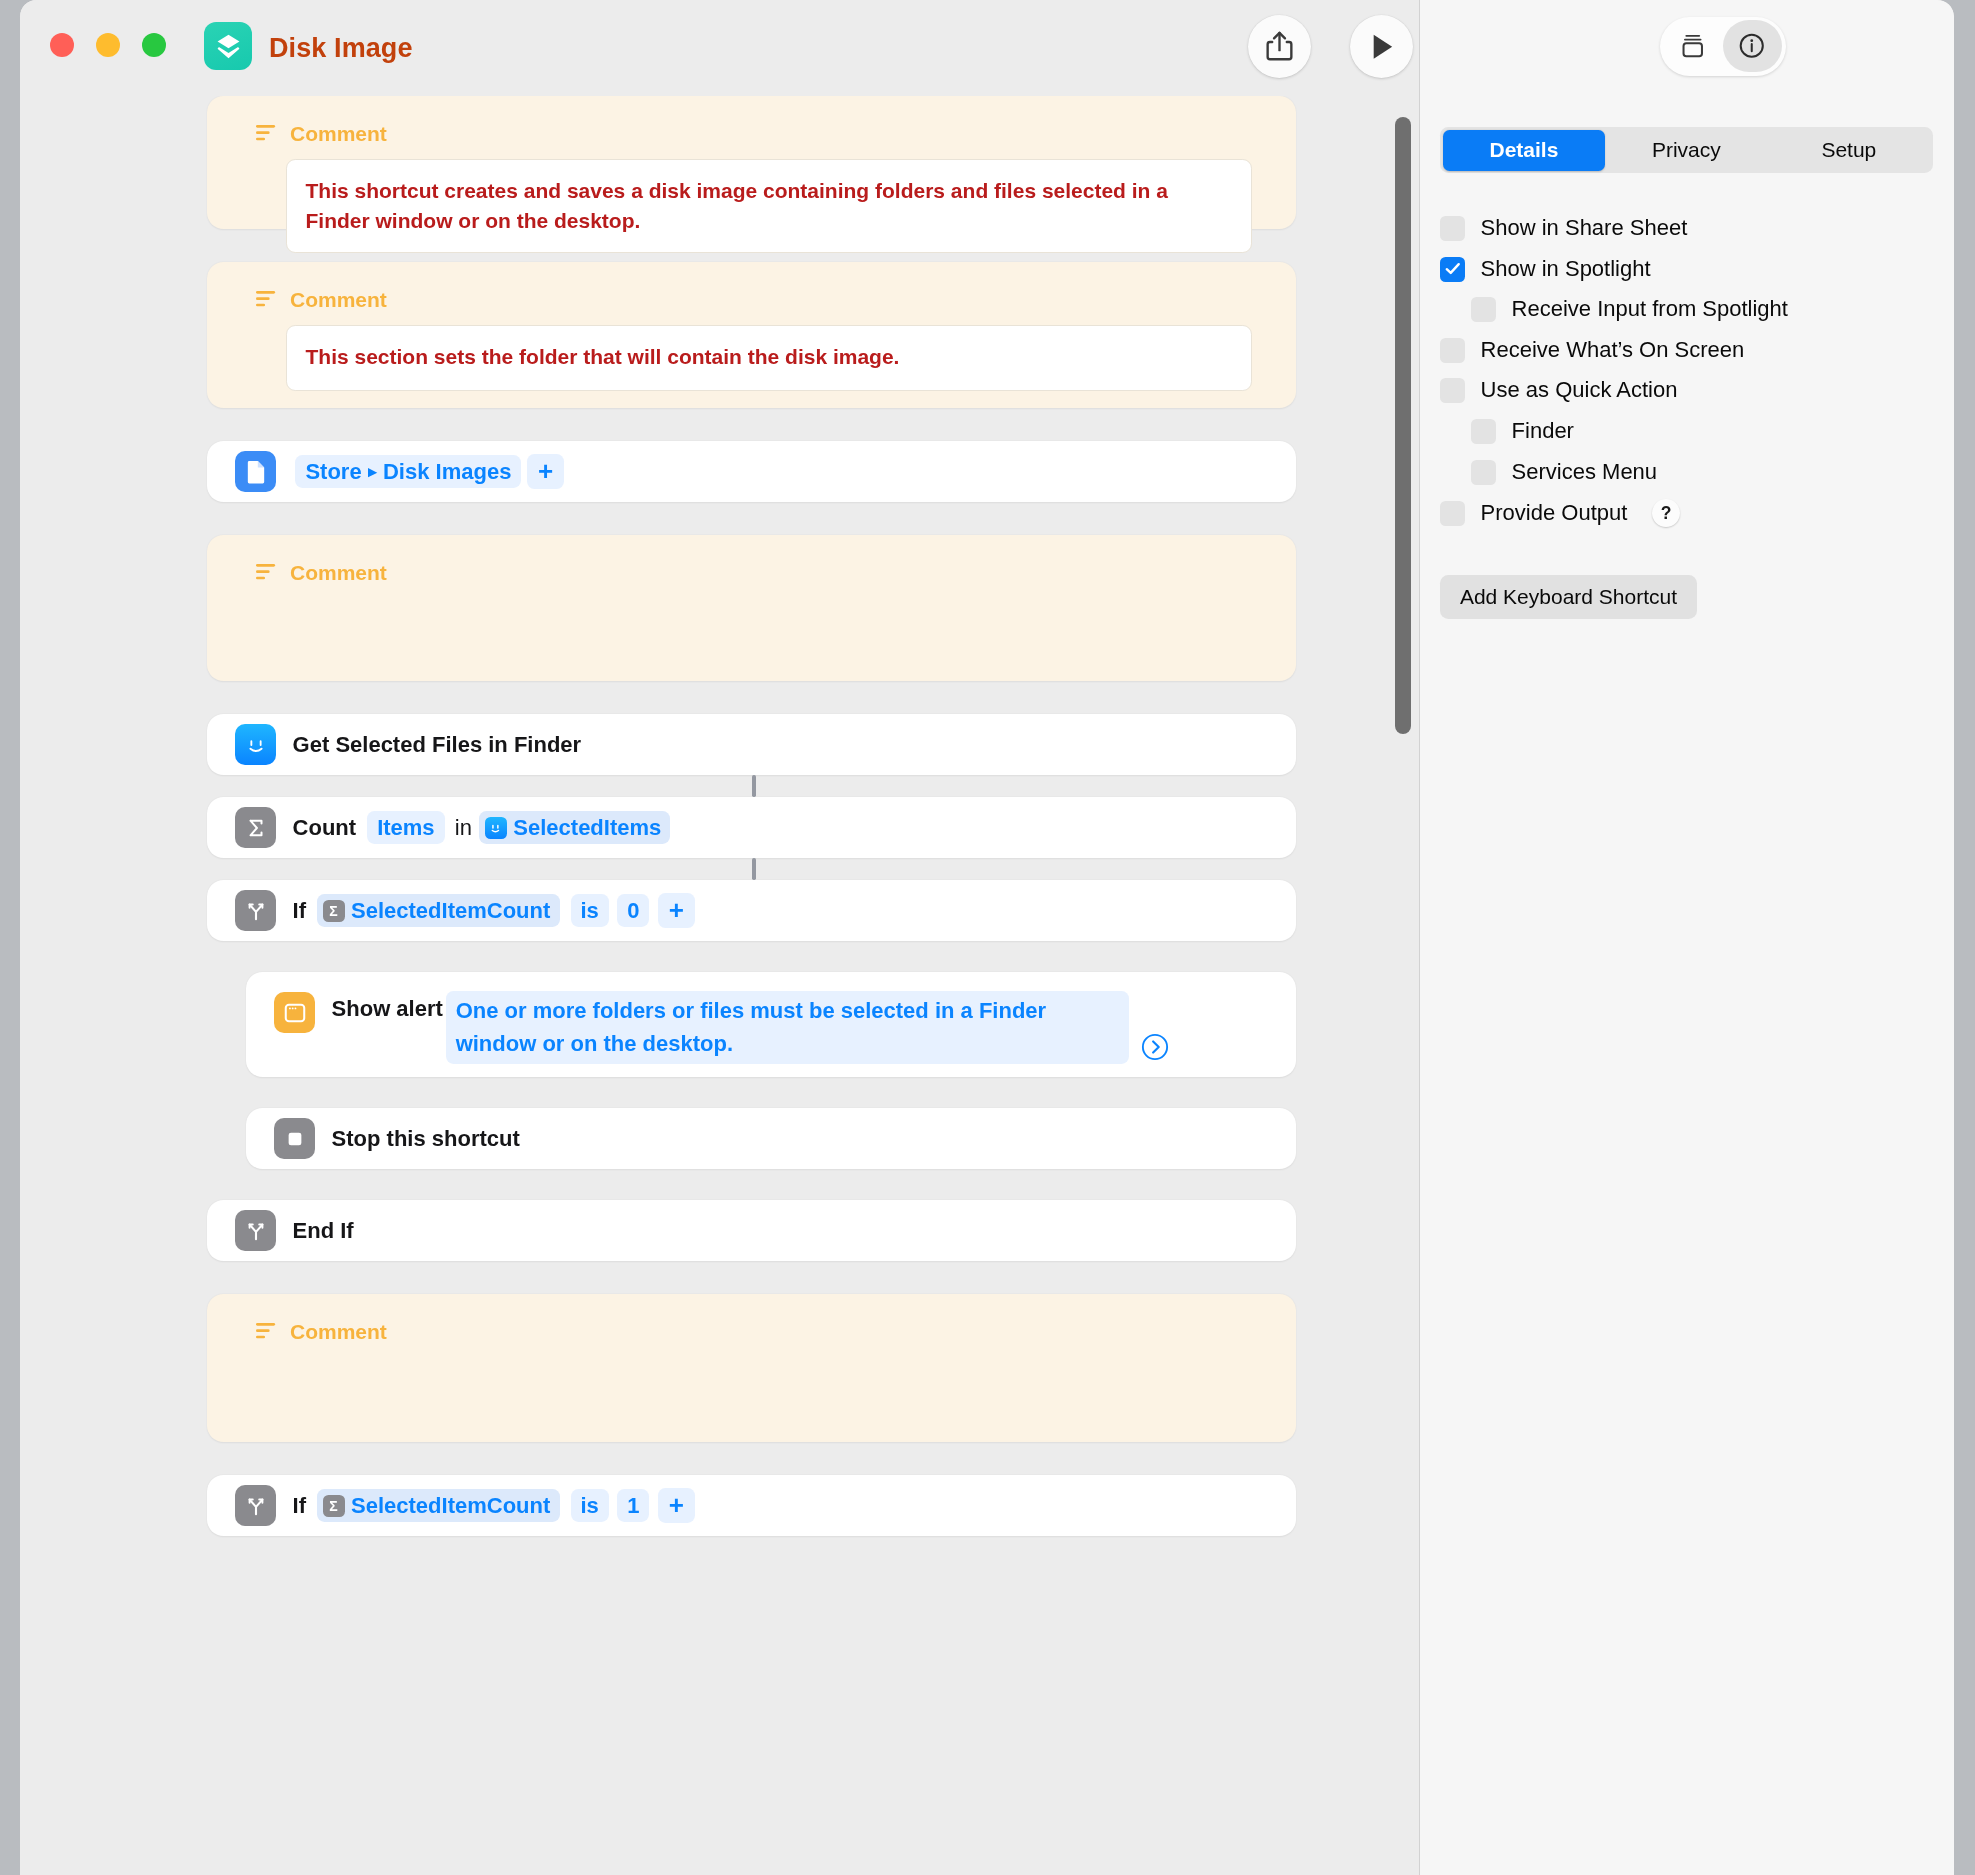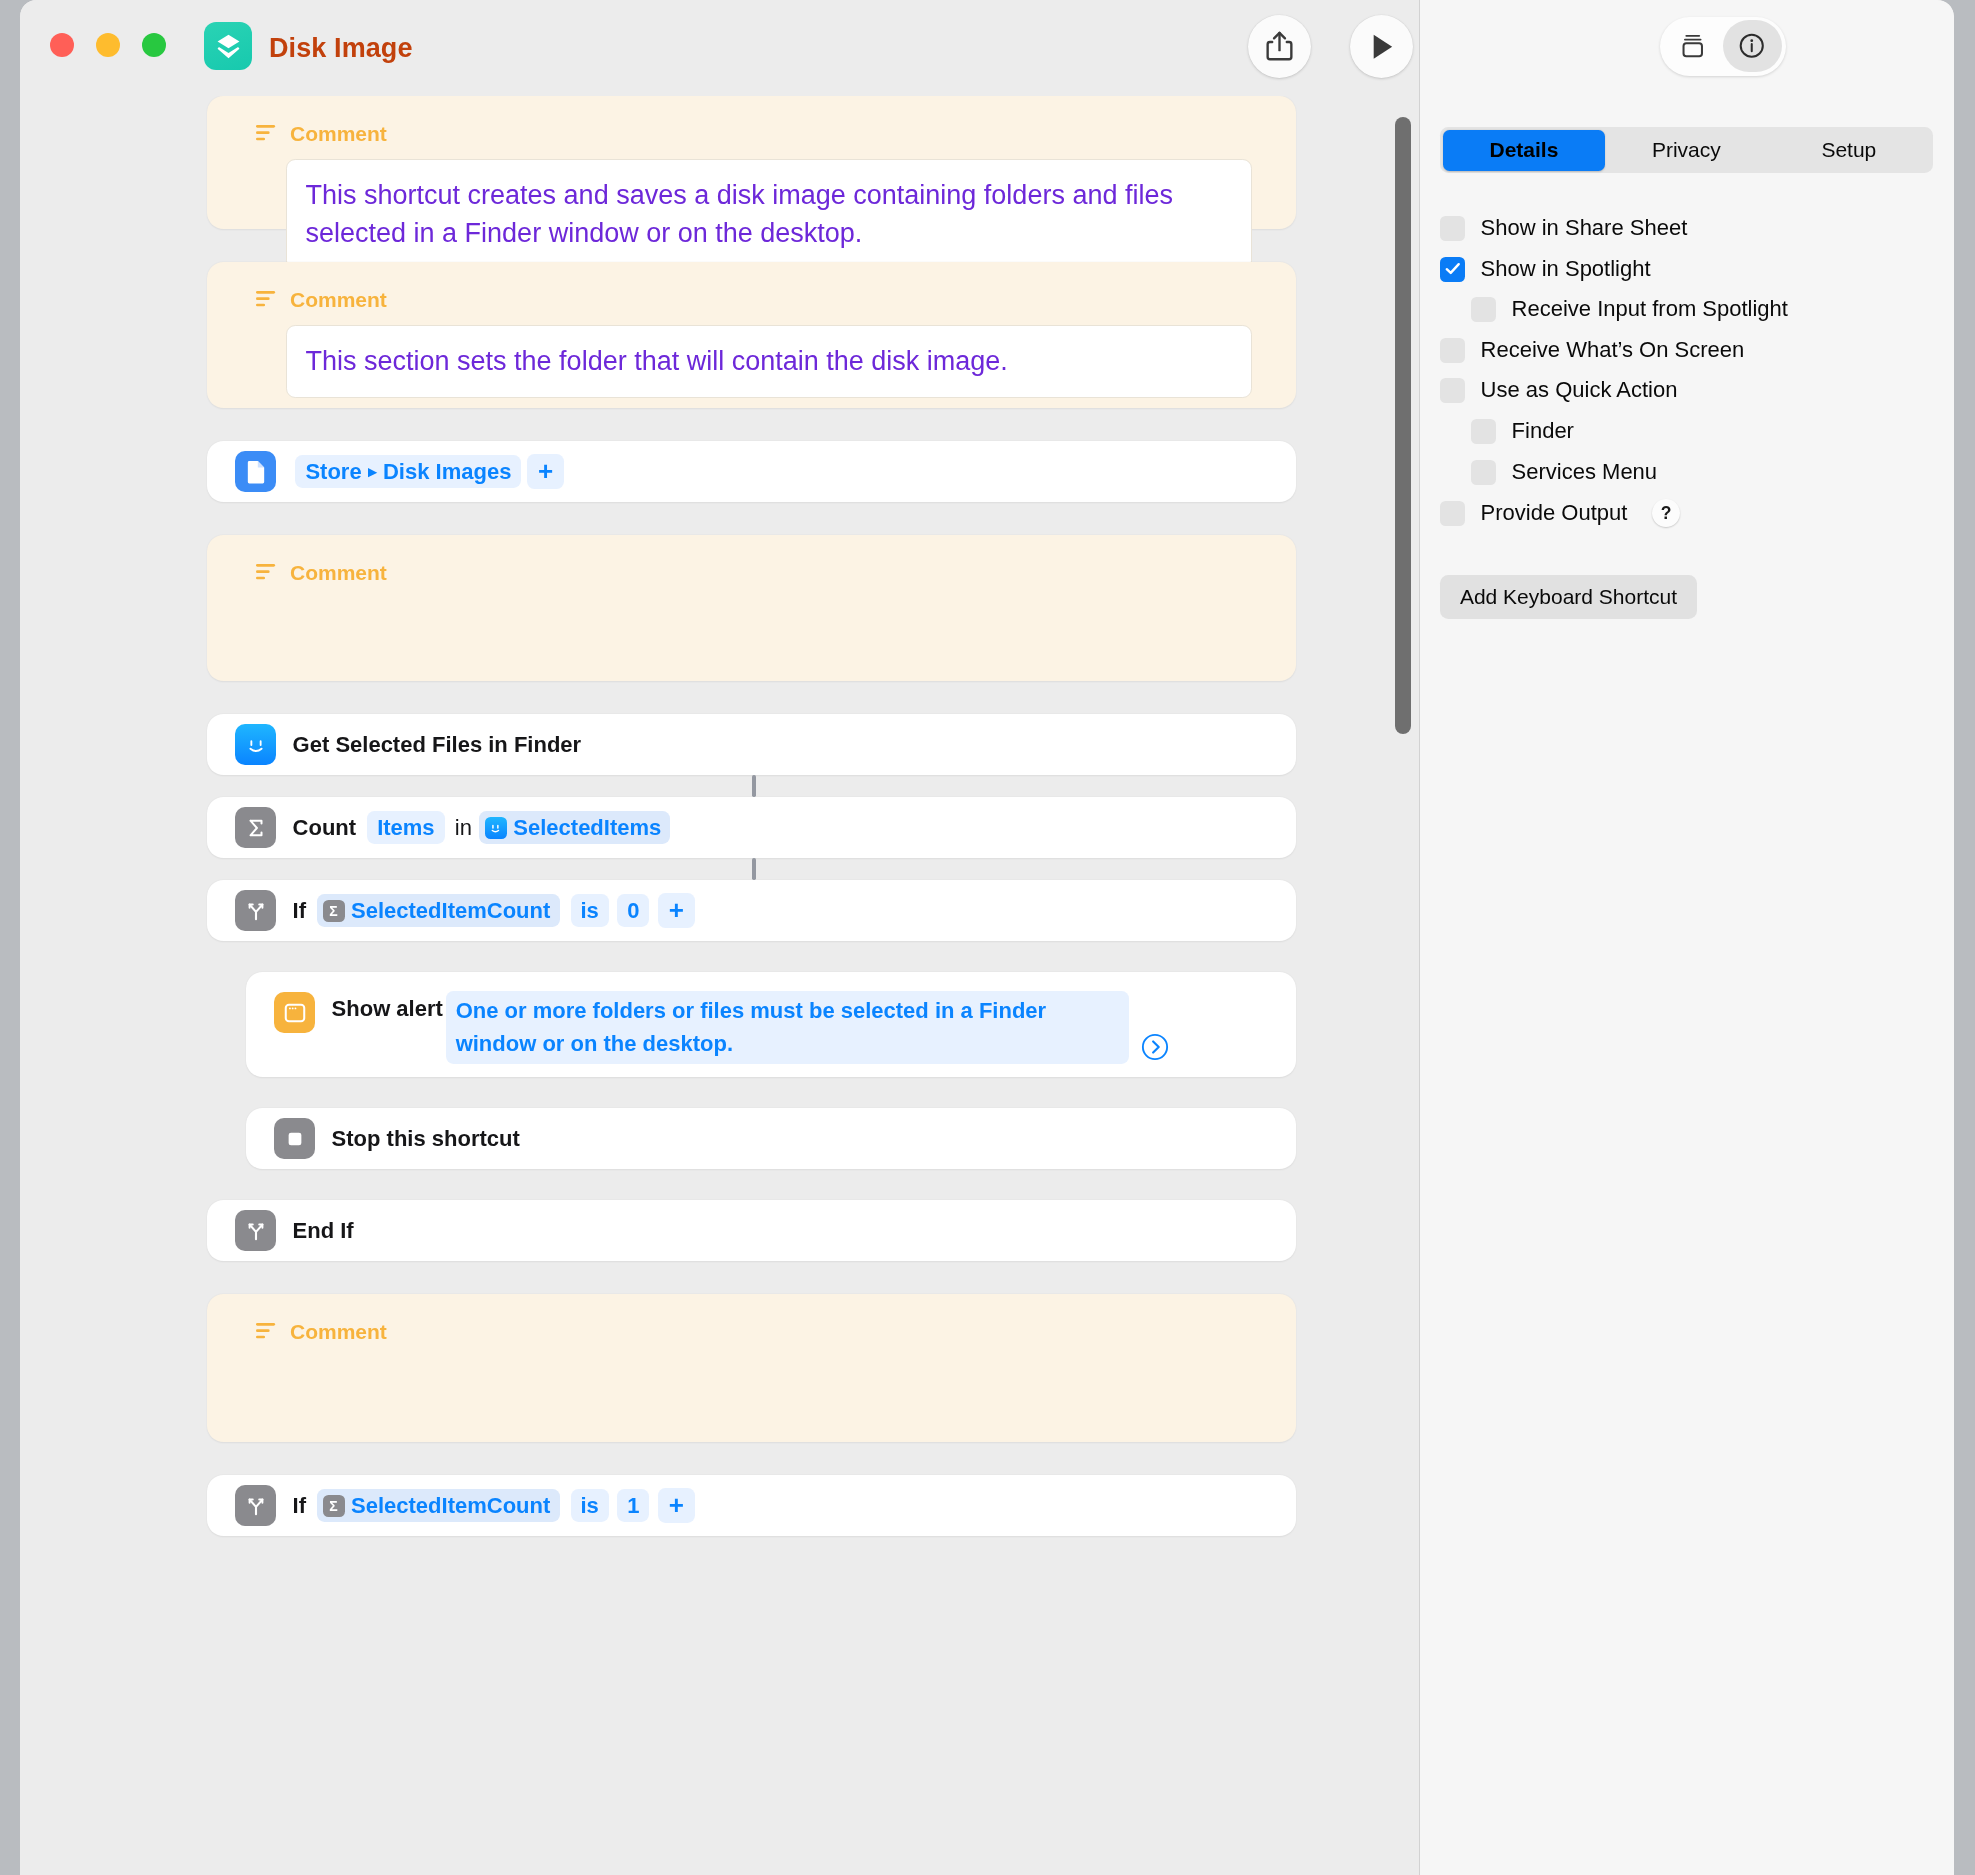--- a/index.html
+++ b/index.html
@@ -107,24 +107,25 @@
     color: #f7b33d;
     font-size: 21px;
     font-weight: 700;
   }
   .cmt-body {
     background: #fff;
     border-radius: 9.2px;
     border: 0.9px solid #e9e3d7;
     margin: 0 20px 0 55px;
     padding: 16.6px 18.5px 16.6px 18.5px;
-    font-size: 27px;
+    font-size: 21px;
     line-height: 1.42;
-    color: #6d28d9;
+    color: #b91c1c;
     min-height: 66px;
+    font-weight: bold;
   }
 
   .row {
     display: flex;
     align-items: center;
     padding: 0 28px;
     min-height: 72px;
   }
   .icon-sq {
     width: 41px; height: 41px;
@@ -249,21 +250,21 @@
     display: flex; align-items: center; justify-content: center;
     font-size: 21px;
     color: #0a0a0a;
     border-radius: 6.5px;
     border: none; background: transparent; cursor: pointer;
     position: relative;
     font-family: "Liberation Sans", sans-serif;
   }
   .tab.active {
     background: #0a7cf6;
-    color: #000000;
+    color: #ffffff;
     font-weight: 600;
     box-shadow: 0 0.9px 1.8px rgba(0,0,0,.18);
   }
 
   .opt {
     position: absolute;
     display: flex;
     align-items: center;
     gap: 15.7px;
     font-size: 22px;

